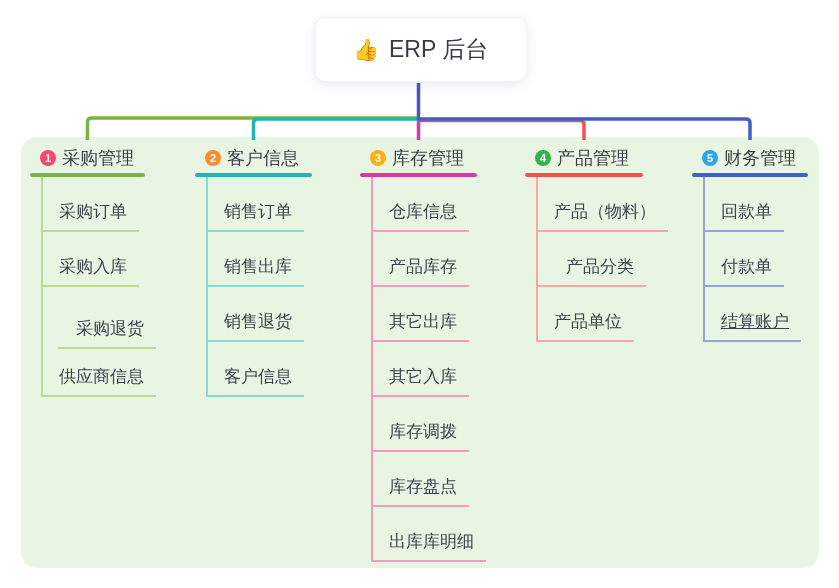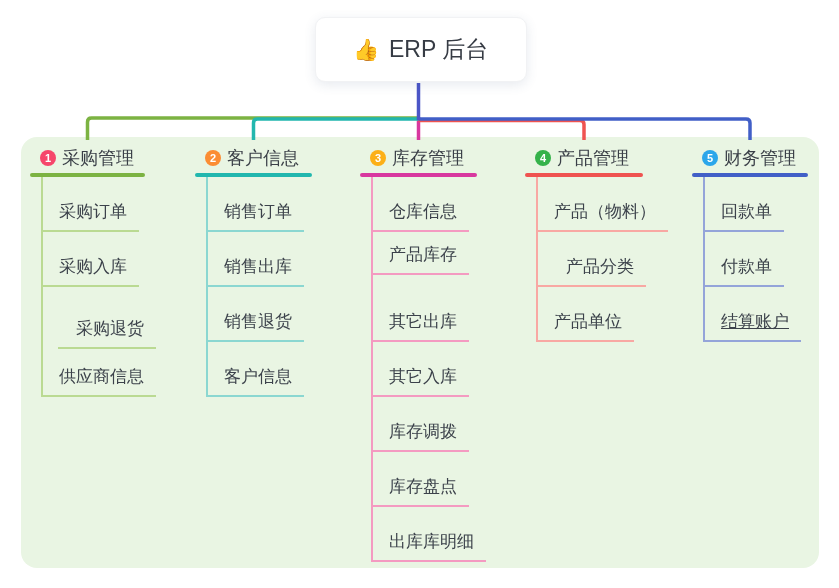--- a/index.html
+++ b/index.html
@@ -87,21 +87,21 @@
 
   <div class="branch" style="left:360px;width:117px;">
     <div class="branch-label">
       <span class="badge" style="background: rgb(252, 176, 23);">3</span>
       <span class="branch-title">库存管理</span>
     </div>
     <div class="branch-underline" style="background: rgb(216, 56, 159);"></div>
     <div class="children">
         <div class="vline" style="background: rgb(244, 154, 193); height: 385.5px;"></div>
         <div class="child" style="top: 25.5px; border-bottom-color: rgb(244, 154, 193);">仓库信息</div>
-        <div class="child" style="top: 68px; border-bottom-color: rgb(244, 154, 193);">产品库存</div>
+        <div class="child" style="top: 80px; border-bottom-color: rgb(244, 154, 193);">产品库存</div>
         <div class="child" style="top: 135.5px; border-bottom-color: rgb(244, 154, 193);">其它出库</div>
         <div class="child" style="top: 190.5px; border-bottom-color: rgb(244, 154, 193);">其它入库</div>
         <div class="child" style="top: 245.5px; border-bottom-color: rgb(244, 154, 193);">库存调拨</div>
         <div class="child" style="top: 300.5px; border-bottom-color: rgb(244, 154, 193);">库存盘点</div>
         <div class="child" style="top: 355.5px; border-bottom-color: rgb(244, 154, 193);">出库库明细</div>
       </div>
   </div>
 
   <div class="branch" style="left:525px;width:118px;">
     <div class="branch-label">

